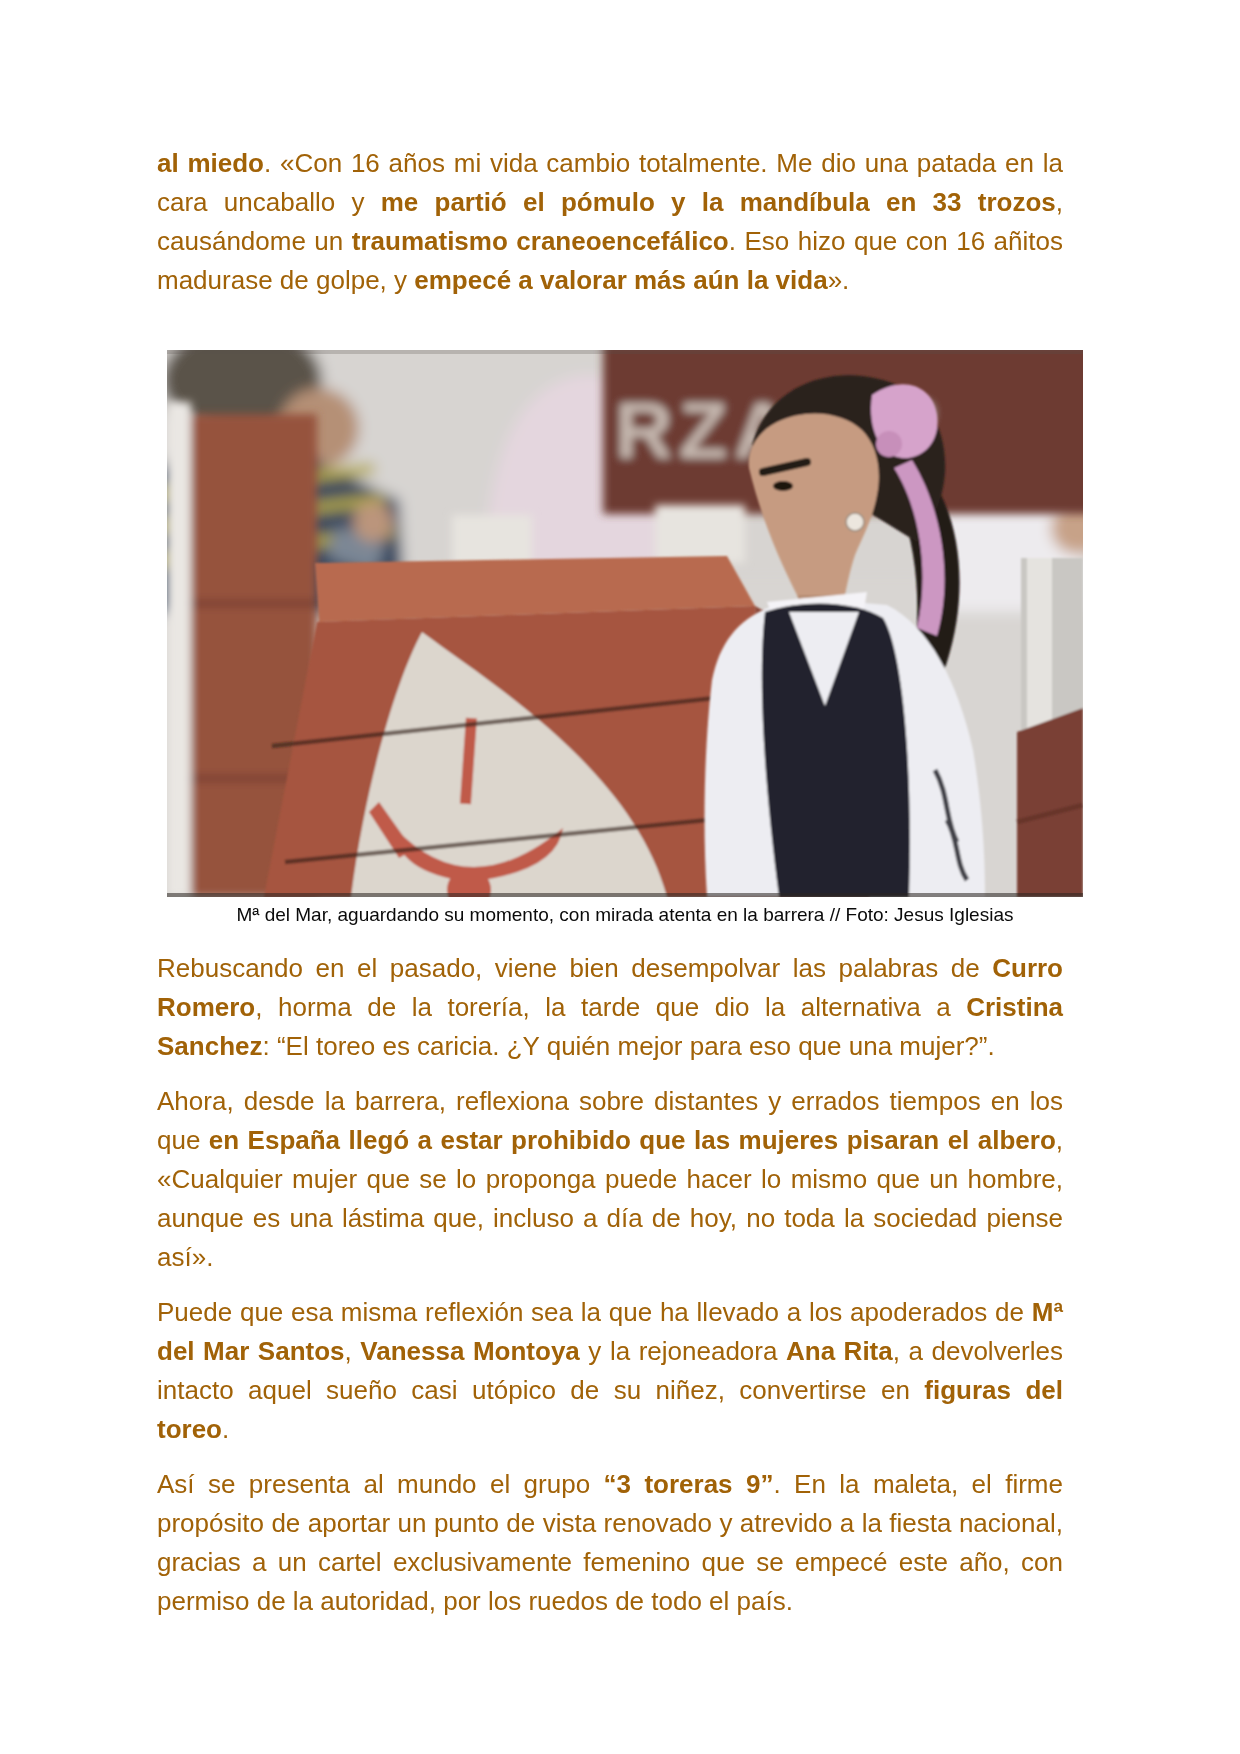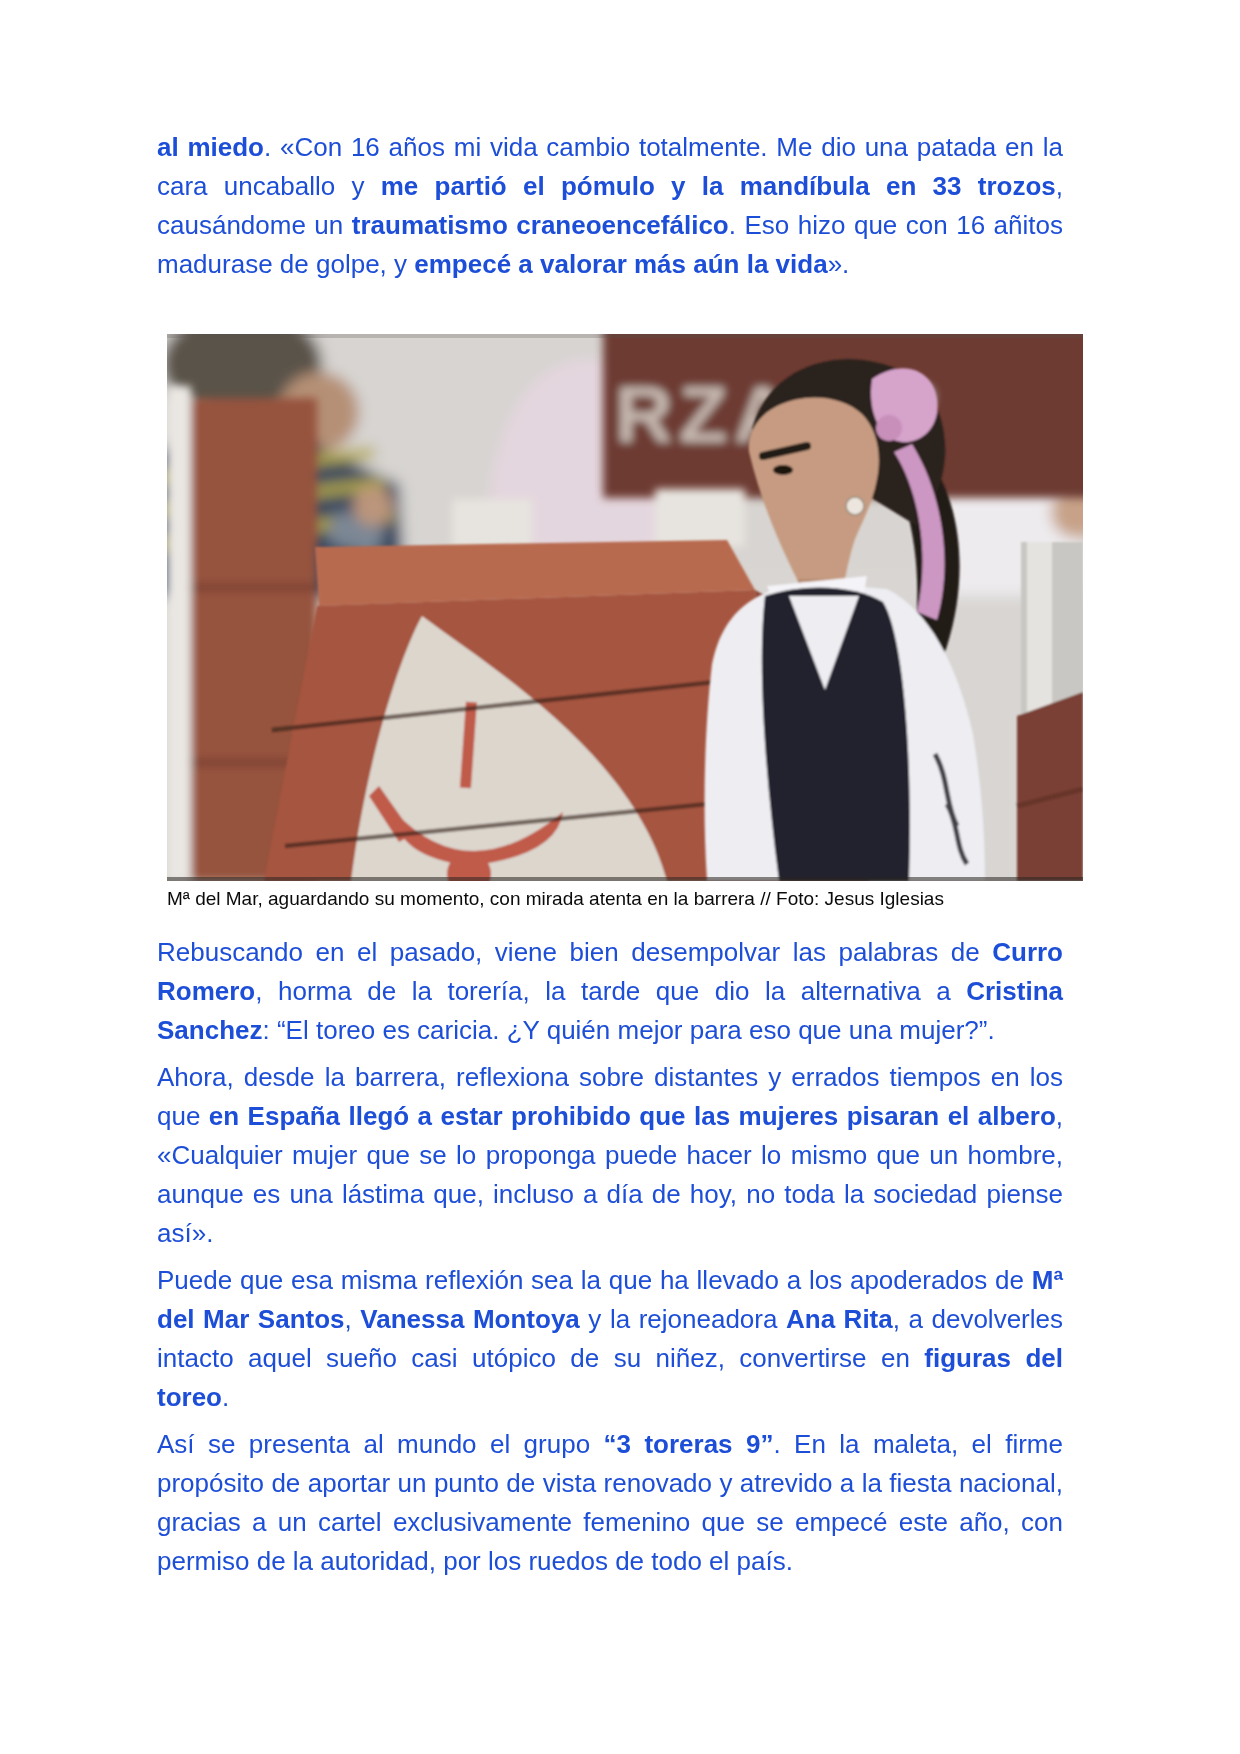--- a/index.html
+++ b/index.html
@@ -2,32 +2,32 @@
 <html><head>
 <meta charset="utf-8">
 <style>
   html,body{margin:0;padding:0;}
   body{
     width:1240px;height:1754px;background:#ffffff;position:relative;
     font-family:"Liberation Sans",sans-serif;color:#000;overflow:hidden;
   }
   .content{position:absolute;left:157px;top:128px;width:906px;}
   p.para{
-    margin:0 0 8px 0;font-size:26px;line-height:39px;
-    text-align:justify;text-justify:inter-word;color:#1d4ed8;
+    margin:16px 0 8px 0;font-size:26px;line-height:39px;
+    text-align:justify;text-justify:inter-word;color:#a16207;
   }
   .b{font-weight:bold;}
   figure.photo-fig{margin:50px 0 22px 10px;width:916px;}
   .photo{
     width:916px;height:547px;position:relative;overflow:hidden;
     background:#d8d5d2;
   }
   .photo svg{display:block;width:916px;height:547px;}
   figcaption.cap{
-    font-size:19px;line-height:24px;margin-top:6px;color:#0a0a0a;
+    font-size:19px;line-height:24px;margin-top:6px;text-align:center;color:#0a0a0a;
   }
 </style>
 </head>
 <body>
 
 <main class="content">
 
   <p class="para"><span class="b">al miedo</span><span>. «Con 16 años mi vida cambio totalmente. Me dio una patada en la cara uncaballo y </span><span class="b">me partió el pómulo y la mandíbula en 33 trozos</span><span>, causándome un </span><span class="b">traumatismo craneoencefálico</span><span>. Eso hizo que con 16 añitos madurase de golpe, y </span><span class="b">empecé a valorar más aún la vida</span><span>».</span></p>
 
   <figure class="photo-fig">

